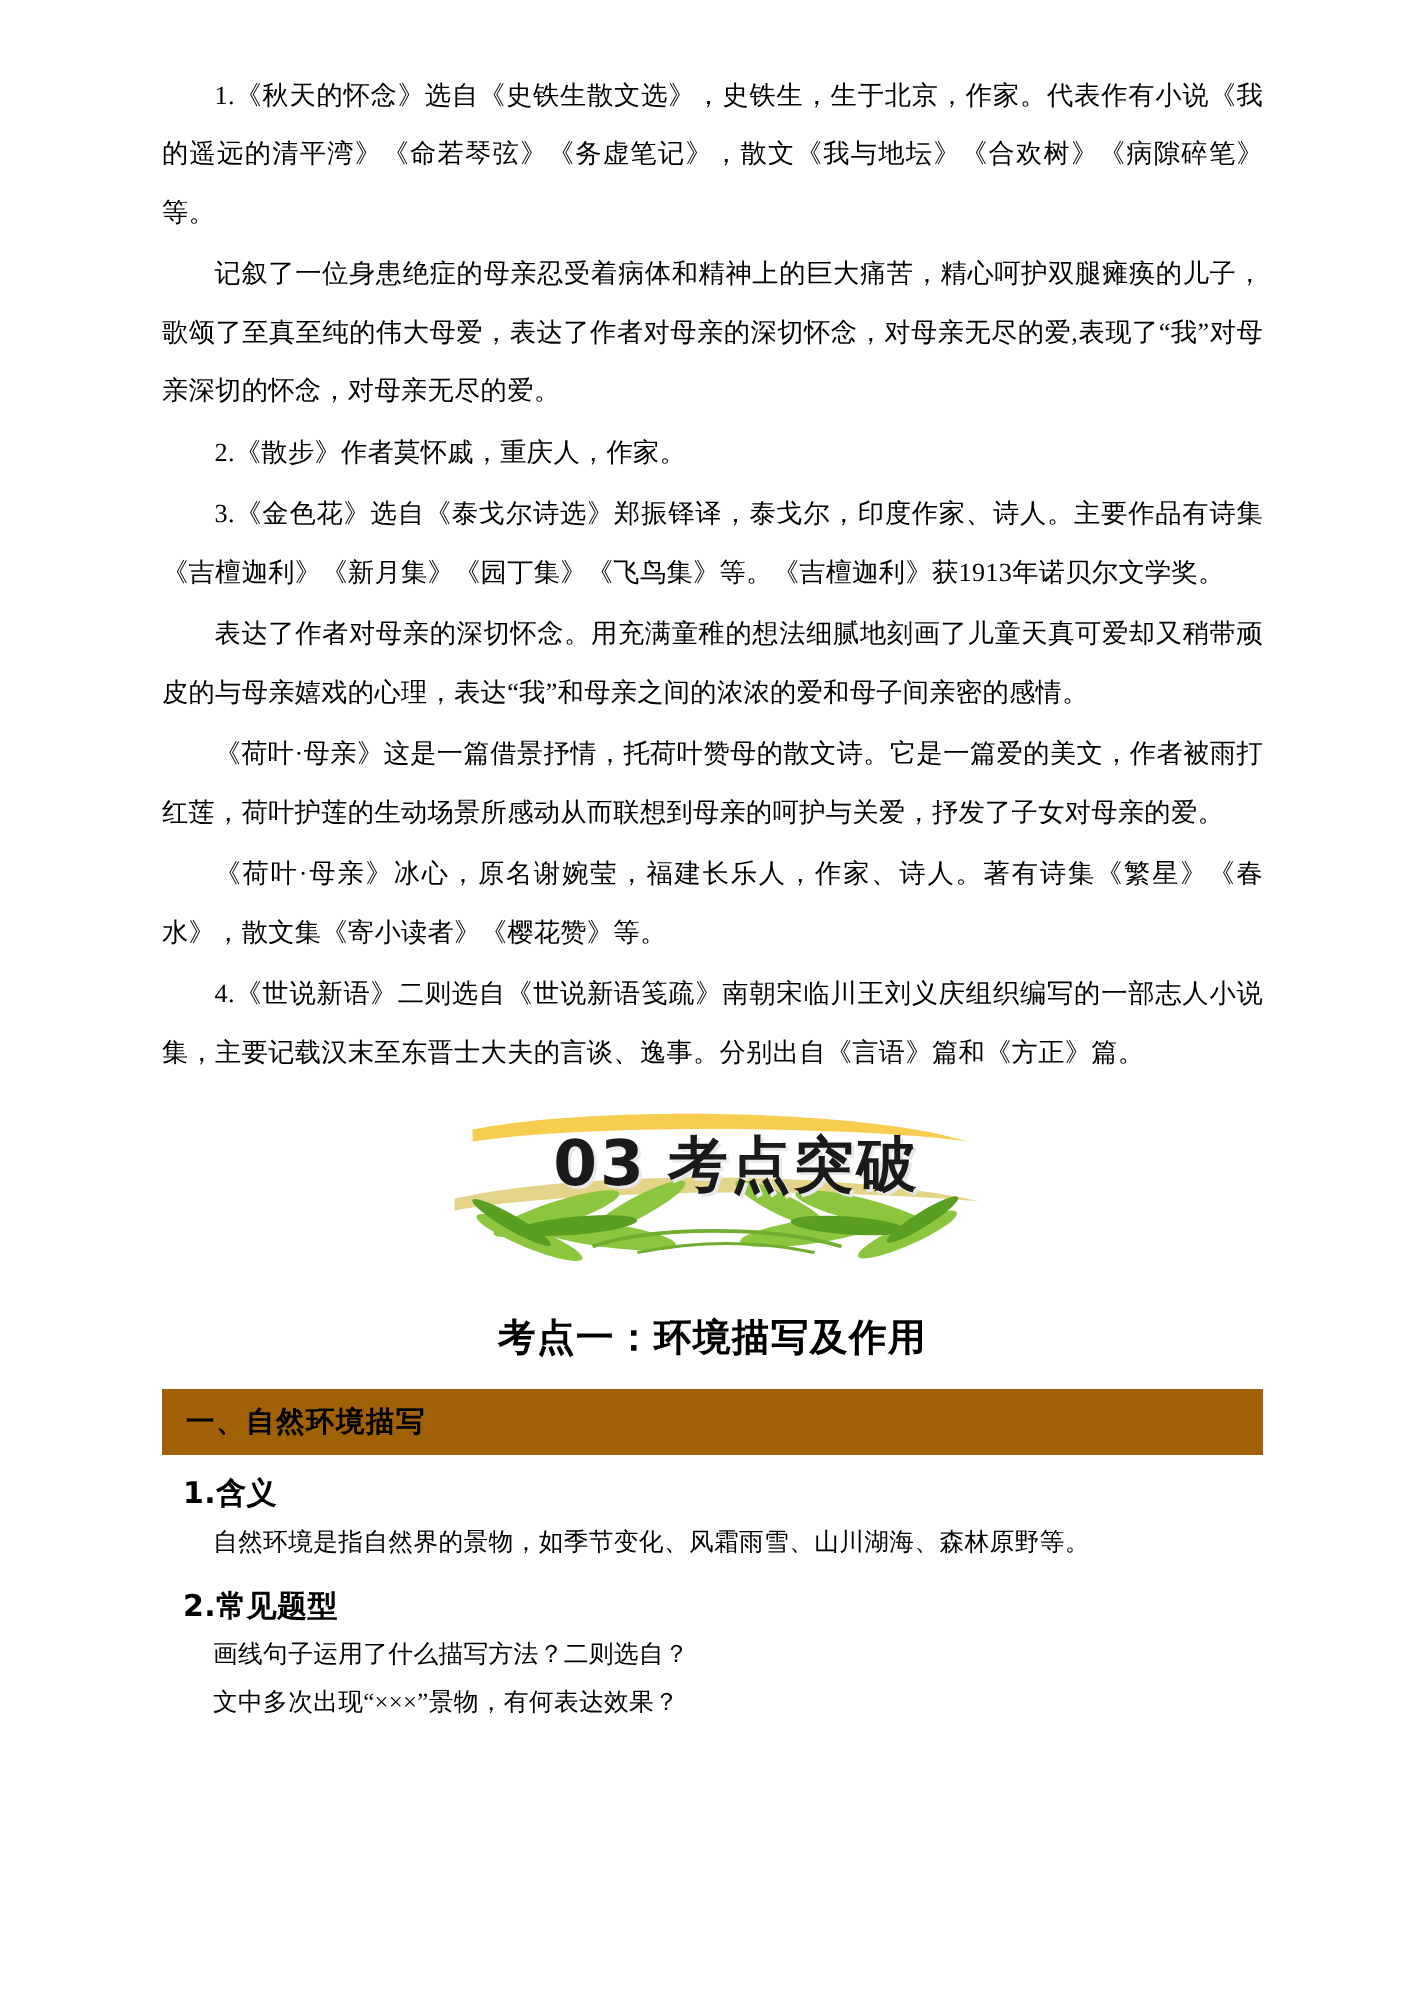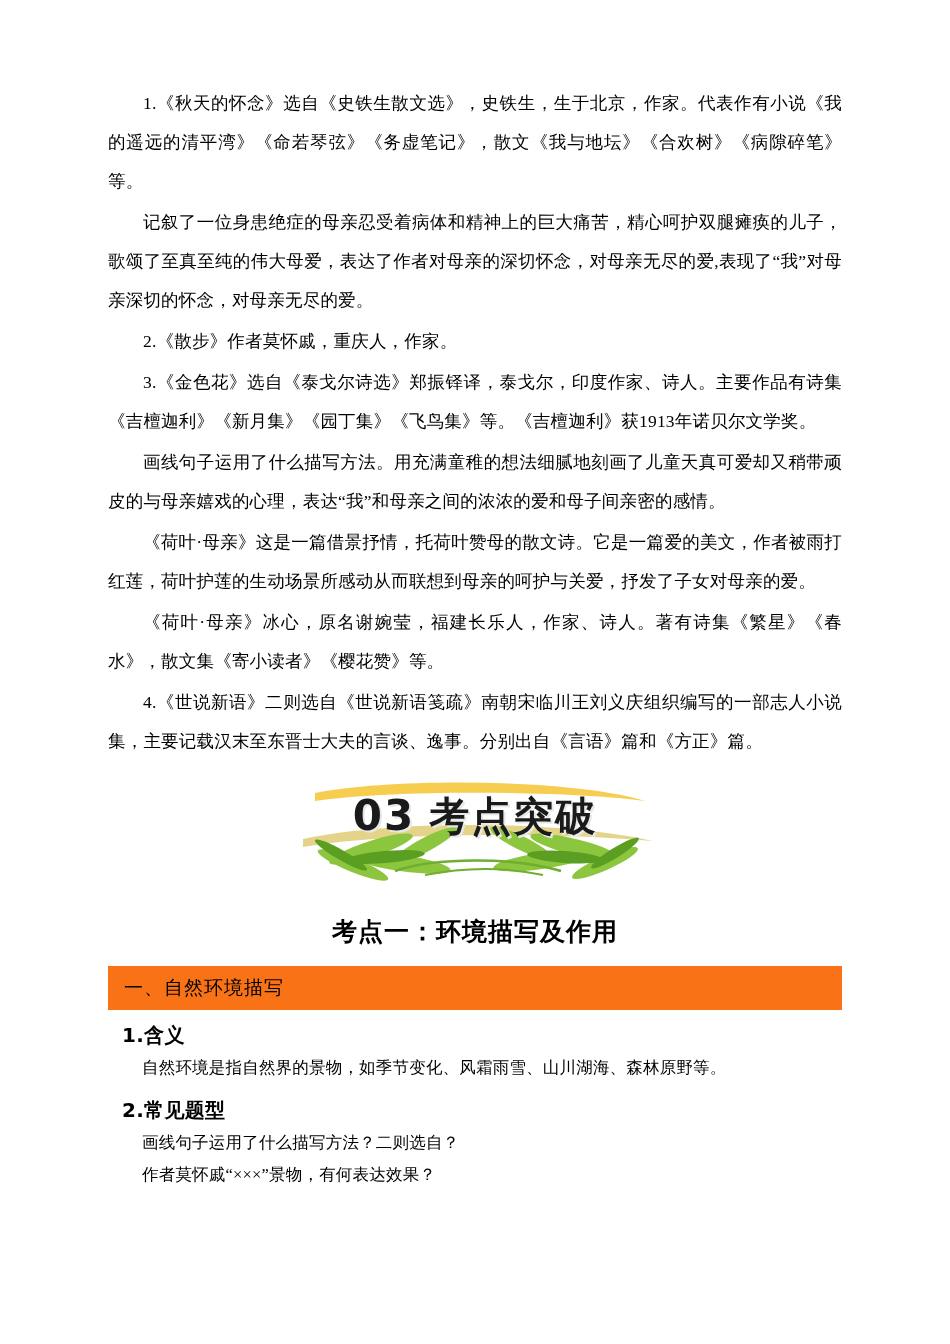--- a/index.html
+++ b/index.html
@@ -13,21 +13,21 @@
     font-family: "Liberation Serif", "DejaVu Serif", serif;
     color: #000000;
     position: relative;
     overflow: hidden;
   }
   .page {
     position: relative;
     width: 950px;
     height: 1344px;
     box-sizing: border-box;
-    padding: 84px 108px 40px 108px;
+    padding: 44px 108px 40px 108px;
   }
   p.body-par {
     margin: 0 0 2px 0;
     font-size: 17.5px;
     line-height: 39px;
     text-align: justify;
     text-justify: inter-ideograph;
     text-indent: 2em;
     letter-spacing: 0.2px;
   }
@@ -45,21 +45,21 @@
     width: 400px;
     height: 112px;
   }
   .banner svg {
     position: absolute;
     left: 0;
     top: 0;
   }
   .banner-text {
     position: absolute;
-    left: 0;
+    left: 16px;
     top: 14px;
     width: 400px;
     text-align: center;
     font-family: "DejaVu Sans", "Liberation Sans", sans-serif;
     font-weight: bold;
     font-size: 40px;
     letter-spacing: 2px;
     color: #1a1a1a;
     text-shadow: 2px 2px 0 #e8e8e8;
   }
@@ -69,24 +69,24 @@
   }
   h2.section-title {
     text-align: center;
     font-size: 25px;
     font-weight: bold;
     margin: 22px 0 18px 0;
     letter-spacing: 1px;
     font-family: "Liberation Serif", "DejaVu Serif", serif;
   }
   .blue-bar {
-    background: #f97316;
+    background: #a16207;
     color: #000;
     font-family: "DejaVu Sans", "Liberation Sans", sans-serif;
-    font-weight: normal;
+    font-weight: bold;
     font-size: 19px;
     padding: 9px 14px 9px 16px;
     letter-spacing: 1px;
     margin-bottom: 12px;
   }
   .sub-head {
     font-family: "DejaVu Sans", "Liberation Sans", sans-serif;
     font-weight: bold;
     font-size: 20px;
     margin: 8px 0 4px 14px;
@@ -103,21 +103,21 @@
 </head>
 <body>
 
 <div class="page">
 
   <div>
     <p class="body-par">1.《秋天的怀念》选自《史铁生散文选》，史铁生，生于北京，作家。代表作有小说《我的遥远的清平湾》《命若琴弦》《务虚笔记》，散文《我与地坛》《合欢树》《病隙碎笔》等。</p>
     <p class="body-par">记叙了一位身患绝症的母亲忍受着病体和精神上的巨大痛苦，精心呵护双腿瘫痪的儿子，歌颂了至真至纯的伟大母爱，表达了作者对母亲的深切怀念，对母亲无尽的爱,表现了“我”对母亲深切的怀念，对母亲无尽的爱。</p>
     <p class="body-par">2.《散步》作者莫怀戚，重庆人，作家。</p>
     <p class="body-par">3.《金色花》选自《泰戈尔诗选》郑振铎译，泰戈尔，印度作家、诗人。主要作品有诗集《吉檀迦利》《新月集》《园丁集》《飞鸟集》等。《吉檀迦利》获1913年诺贝尔文学奖。</p>
-    <p class="body-par">画线句子运用了什么描写方法。用充满童稚的想法细腻地刻画了儿童天真可爱却又稍带顽皮的与母亲嬉戏的心理，表达“我”和母亲之间的浓浓的爱和母子间亲密的感情。</p>
+    <p class="body-par">表达了作者对母亲的深切怀念。用充满童稚的想法细腻地刻画了儿童天真可爱却又稍带顽皮的与母亲嬉戏的心理，表达“我”和母亲之间的浓浓的爱和母子间亲密的感情。</p>
     <p class="body-par">《荷叶·母亲》这是一篇借景抒情，托荷叶赞母的散文诗。它是一篇爱的美文，作者被雨打红莲，荷叶护莲的生动场景所感动从而联想到母亲的呵护与关爱，抒发了子女对母亲的爱。</p>
     <p class="body-par">《荷叶·母亲》冰心，原名谢婉莹，福建长乐人，作家、诗人。著有诗集《繁星》《春水》，散文集《寄小读者》《樱花赞》等。</p>
     <p class="body-par">4.《世说新语》二则选自《世说新语笺疏》南朝宋临川王刘义庆组织编写的一部志人小说集，主要记载汉末至东晋士大夫的言谈、逸事。分别出自《言语》篇和《方正》篇。</p>
   </div>
 
   <div class="banner-wrap">
     <div class="banner">
       <svg width="400" height="112" viewBox="0 0 400 112">
 
         <path d="M40 18 C120 2, 300 4, 370 26 C300 16, 120 14, 40 26 Z" fill="#f4c430" opacity="0.85"></path>
@@ -160,16 +160,16 @@
   <div>
     <div class="sub-head">1.含义</div>
     <div class="sub-line">自然环境是指自然界的景物，如季节变化、风霜雨雪、山川湖海、森林原野等。</div>
   </div>
 
   <div class="block-gap"></div>
 
   <div>
     <div class="sub-head">2.常见题型</div>
     <div class="sub-line">画线句子运用了什么描写方法？二则选自？</div>
-    <div class="sub-line">作者莫怀戚“×××”景物，有何表达效果？</div>
+    <div class="sub-line">文中多次出现“×××”景物，有何表达效果？</div>
   </div>
 
 </div>
 
 </body></html>

